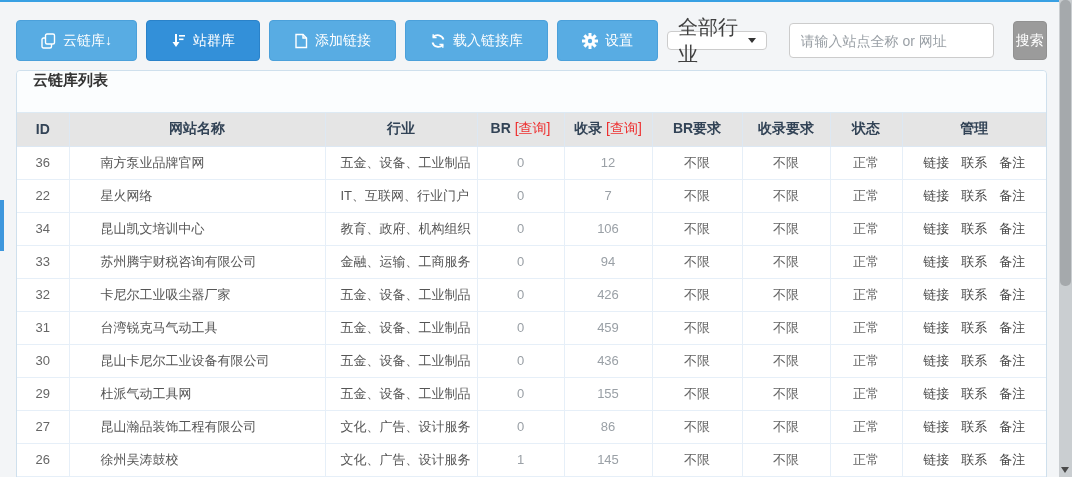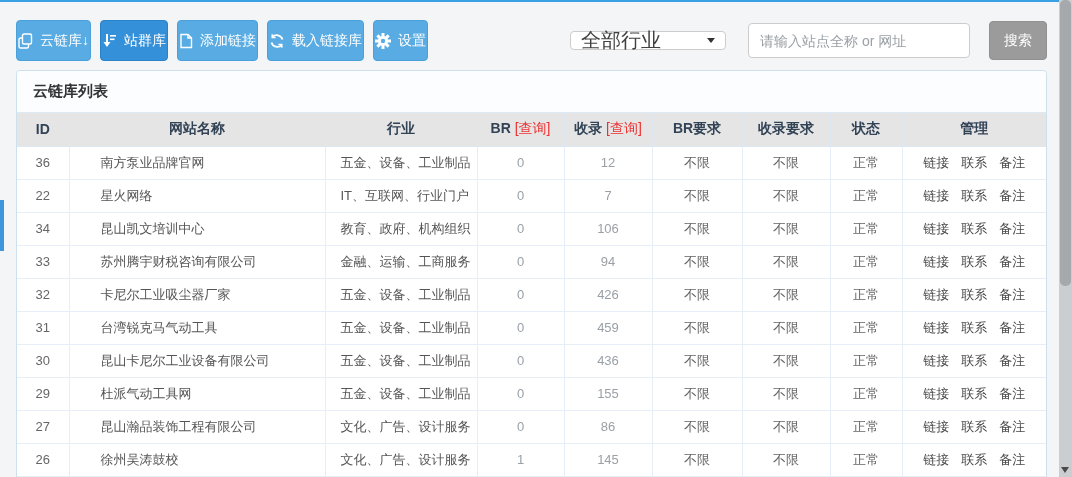--- a/index.html
+++ b/index.html
@@ -15,21 +15,21 @@
   
   .left-indicator { position:absolute; left:0; top:200px; width:4px; height:51px; background:#3e97dd; }
 
   
   .toolbar {
     position:absolute; top:20px; left:16px; right:25px;
     display:flex; align-items:center; gap:9px; height:41px;
   }
   .btn {
     display:inline-flex; align-items:center; gap:7px;
-    height:41px; padding:0 1px;
+    height:41px; padding:0 24px;
     background:#58ace3; border:1px solid #4ba0da; border-radius:4px;
     color:#fff; font-size:14px; cursor:pointer; white-space:nowrap;
   }
   .btn.active { background:#3390d9; border-color:#2a82c9;font-family:Liberation Serif, serif; }
   .btn svg { display:block; }
 
   .filter-select {
     margin-left:auto;
     width:156px; height:19px; background:#fff;
     border:1px solid #ccc; border-radius:4px;
@@ -58,21 +58,21 @@
   }
 
   
   .panel {
     position:absolute; top:70px; left:16px; width:1031px; height:420px;
     background:#fff; border:1px solid #cfe0ed; border-radius:4px 4px 0 0;
   }
   .panel-header {
     height:42px; background:#fbfdfe; border-bottom:1px solid #ddeaf4;
     border-radius:4px 4px 0 0;
-    display:flex; align-items:center; padding-left:16px;
+    display:flex; padding-left:16px;
   }
   .panel-title { font-size:15px; font-weight:bold; color:#333; }
 
   table { width:100%; border-collapse:collapse; table-layout:fixed; }
   th {
     height:33px; background:#e5e5e5; color:#324356;
     font-size:14px; font-weight:bold; text-align:center;
     border-bottom:1px solid #dde8f3; border-left:1px solid #dde8f3;
   }
   th:first-child { border-left:none; }

